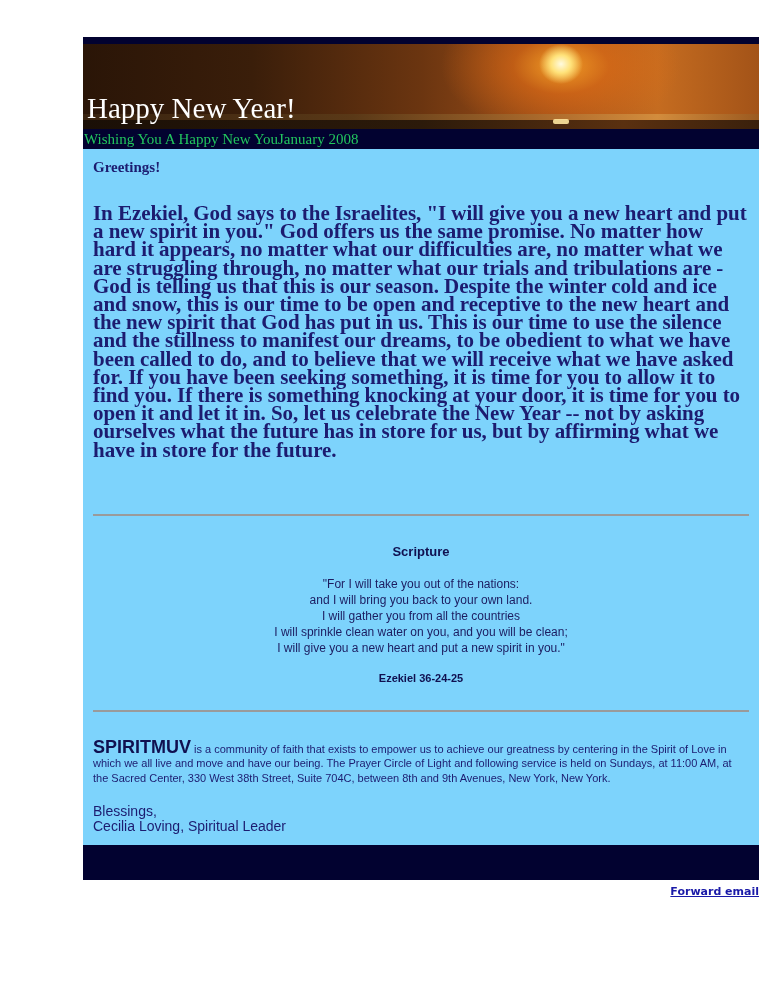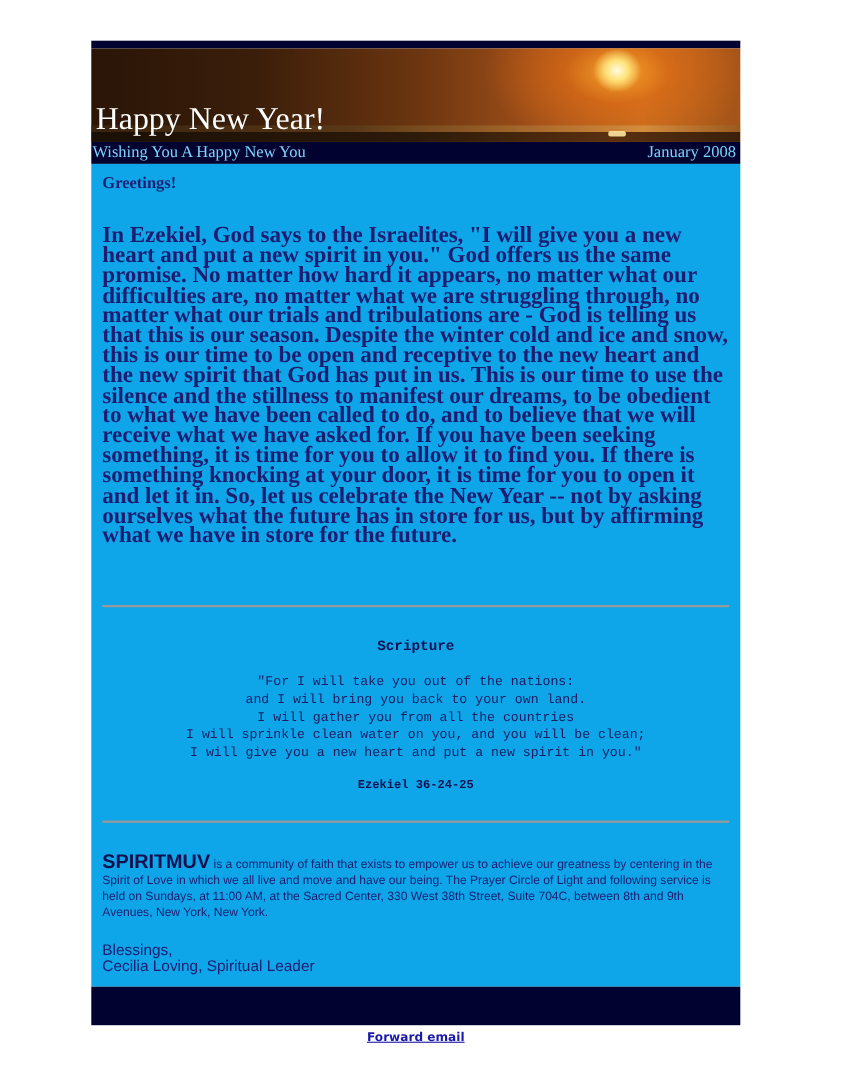--- a/index.html
+++ b/index.html
@@ -1,17 +1,17 @@
 <!DOCTYPE html>
 <html><head>
 <meta charset="utf-8">
 <style>
   html, body { margin: 0; padding: 0; background: #ffffff; }
   body { width: 765px; height: 990px; position: relative; overflow: hidden; }
-  .wrap { position: absolute; left: 83px; top: 37px; width: 590px; }
+  .wrap { position: absolute; left: 83px; top: 37px; width: 676px; }
   .topbar { height: 7px; background: #020230; }
   .banner {
     height: 85px; position: relative; overflow: hidden;
     background:
       radial-gradient(ellipse 22px 20px at 478px 20px, #fffbe0 0%, #ffe27a 45%, rgba(255,190,60,0.0) 100%),
       radial-gradient(ellipse 120px 70px at 478px 22px, rgba(255,170,40,0.85) 0%, rgba(230,110,20,0.55) 40%, rgba(0,0,0,0) 100%),
       linear-gradient(90deg, #2a1507 0%, #3a1e0a 25%, #6b3510 50%, #a2511a 70%, #c56c20 85%, #a35318 100%);
   }
   .banner .horizon {
     position: absolute; left: 0; right: 0; top: 70px; height: 6px;
@@ -25,40 +25,40 @@
   .banner .reflect {
     position: absolute; left: 470px; top: 75px; width: 16px; height: 5px;
     background: #ffe7a0; border-radius: 2px; opacity: 0.9;
   }
   .banner .title {
     position: absolute; left: 4px; top: 50px;
     font-family: "Liberation Serif", serif; font-size: 29px; color: #ffffff;
     line-height: 1; white-space: nowrap;
   }
   .subbar {
-    height: 20px; background: #020230; color: #7dd3fc;
+    height: 20px; background: #020230; color: #22c55e;
     font-family: "Liberation Serif", serif; font-size: 15px;
-    display: flex; justify-content: space-between; align-items: center;
-    padding: 0 4px 0 1px; line-height: 1;
+    display: flex; justify-content: flex-start; align-items: center;
+    padding: 0 16px 0 1px; line-height: 1;
   }
-  .content { background: #0ea5e9; padding: 10px 10px 12px 10px; color: #1a1a6e; }
+  .content { background: #7dd3fc; padding: 10px 10px 12px 10px; color: #1a1a6e; }
   .serif { font-family: "Liberation Serif", serif; font-weight: bold; color: #1c1c70; }
   .greet { font-size: 15px; margin: 0 0 28px 0; }
   .body-text { font-size: 21px; line-height: 18.2px; margin: 0; letter-spacing: -0.05px; }
   .rule { height: 2px; background: #9a9a9a; margin: 55px 0 0 0; }
-  .scripture { text-align: center; font-family: Liberation Mono, monospace; color: #1c1c60; }
+  .scripture { text-align: center; font-family: Liberation Sans, sans-serif; color: #1c1c60; }
   .scripture h3 { font-size: 13px; font-weight: bold; margin: 28px 0 17px 0; color: #101050; }
   .scripture .verse { font-size: 12px; line-height: 16px; margin: 0; }
   .scripture .ref { font-size: 11px; font-weight: bold; margin: 16px 0 0 0; color: #101050; }
   .rule2 { height: 2px; background: #9a9a9a; margin: 26px 0 0 0; }
   .about { font-family: "Liberation Sans", sans-serif; font-size: 11px; line-height: 14.5px; color: #1c1c70; margin: 28px 0 0 0; }
   .about .brand { font-size: 18px; font-weight: bold; color: #101050; }
   .sign { font-family: "Liberation Sans", sans-serif; font-size: 14px; line-height: 14.5px; color: #1c1c70; margin: 19px 0 0 0; }
   .footer { height: 35px; background: #020230; }
-  .fwd { text-align: center; margin-top: 1px; }
+  .fwd { text-align: right; margin-top: 1px; }
   .fwd a { font-family: "DejaVu Sans", sans-serif; font-size: 11px; font-weight: bold; color: #1a1aa8; text-decoration: underline; }
 </style>
 </head>
 <body>
 
 <div class="wrap">
   <div class="topbar"></div>
   <div class="banner">
     <div class="horizon"></div>
     <div class="water"></div>

